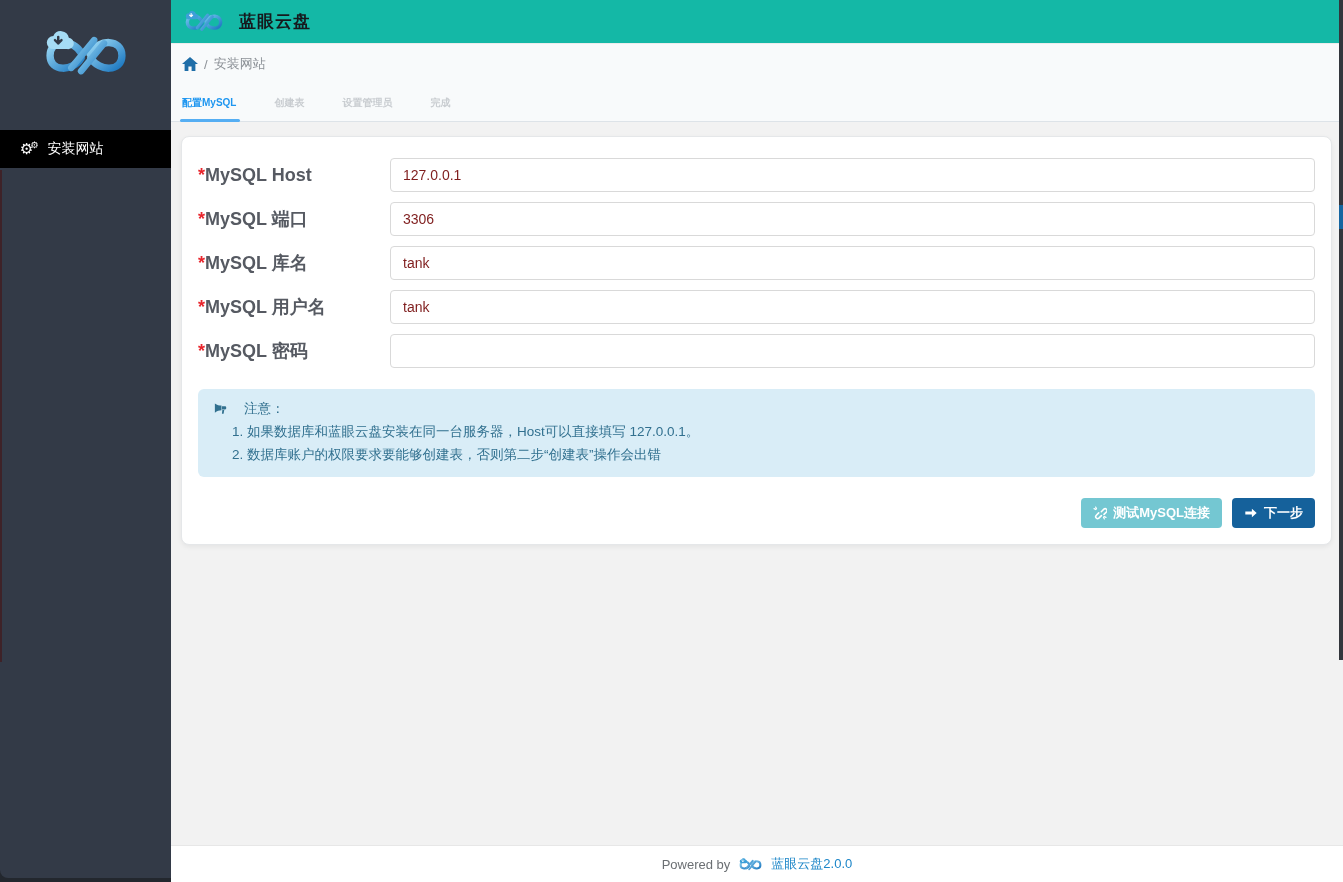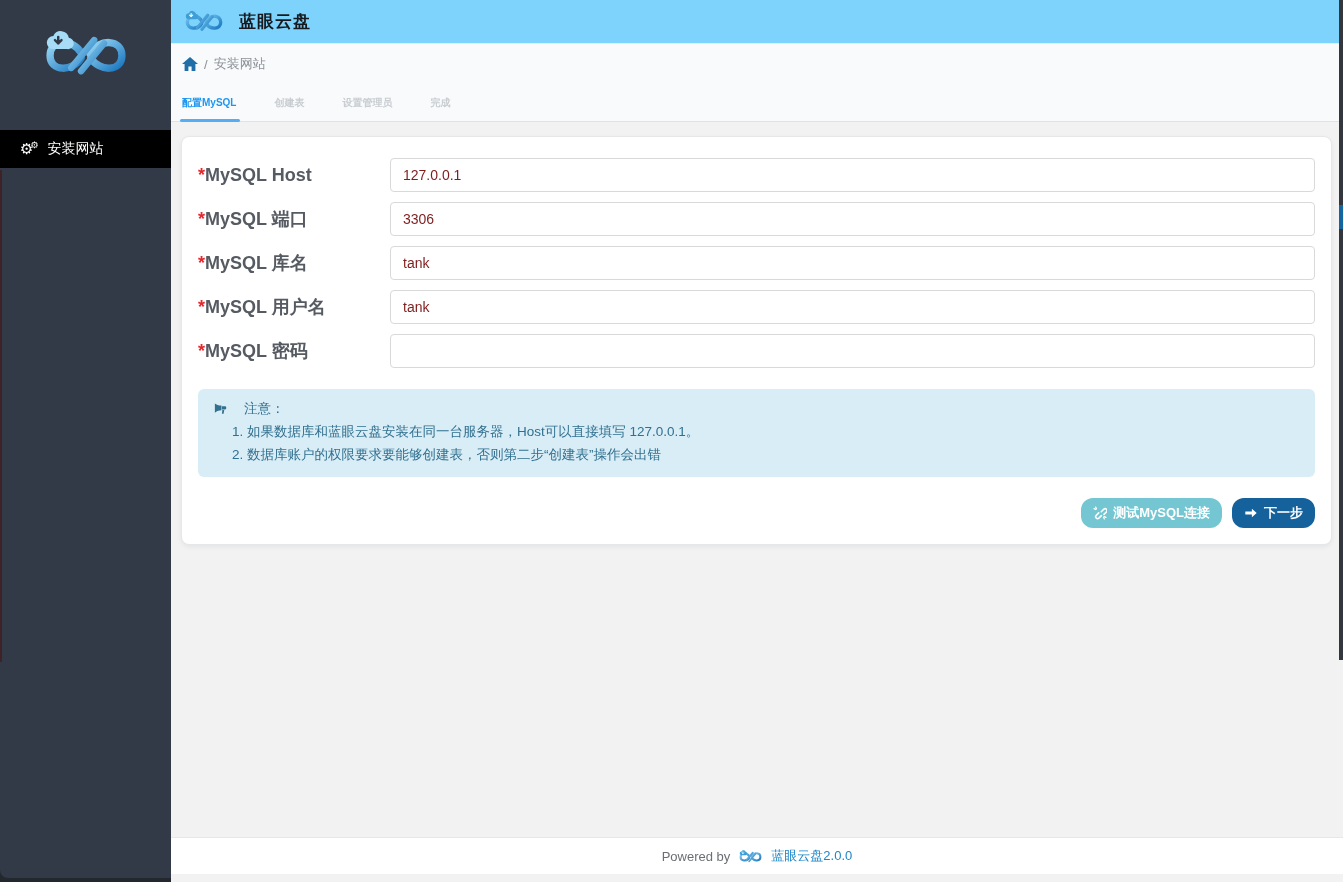--- a/index.html
+++ b/index.html
@@ -19,21 +19,21 @@
     margin-top:48px; height:38px; background:#000; color:#fff;
     display:flex; align-items:center; padding-left:20px; gap:9px;
     font-size:14px; cursor:pointer;
   }
   .cogs-icon { font-family:"DejaVu Sans", sans-serif; color:#fff; line-height:1; }
   .cog1 { font-size:15px; }
   .cog2 { font-size:9px; vertical-align:super; margin-left:-3px; }
   
   .main { position:absolute; left:171px; top:0; right:0; bottom:0; background:#f2f2f2; }
   .topbar {
-    height:44px; background:#7dd3fc; border-bottom:1px solid #ececec;
+    height:44px; background:#14b8a6; border-bottom:1px solid #ececec;
     display:flex; align-items:center; padding-left:10px;
   }
   .topbar-logo { width:46px; height:25px; }
   .topbar-title { font-size:17px; font-weight:bold; color:#16191d; margin-left:12px; letter-spacing:1px; }
   .crumbbar {
     height:40px; background:#f8fafb; display:flex; align-items:center;
     padding-left:11px; font-size:13px; color:#8b9096; gap:6px;
   }
   .tabbar {
     height:38px; background:#f8fafb; border-bottom:1px solid #dde3e8;
@@ -63,29 +63,29 @@
     font-family:inherit;
   }
   .note {
     margin-top:21px; background:#d9edf7; border-radius:6px;
     padding:11px 15px 13px 15px; color:#31708f; font-size:13.5px;
   }
   .note-title { display:flex; align-items:center; gap:16px; font-weight:normal; }
   .note-item { padding-left:19px; margin-top:5px; line-height:1.35; }
   .actions { margin-top:21px; display:flex; justify-content:flex-end; gap:10px; }
   .btn {
-    height:30px; border:none; border-radius:12px; color:#fff; font-size:13px;
+    height:30px; border:none; border-radius:4px; color:#fff; font-size:13px;
     font-weight:bold; display:inline-flex; align-items:center; gap:6px;
     padding:0 12px; cursor:pointer; font-family:inherit;
   }
   .btn-test { background:#74c7d2; }
   .btn-next { background:#15619b; }
   
   .footer {
-    position:absolute; left:0; right:0; bottom:8px; height:37px; background:#fff;
+    position:absolute; left:0; right:0; bottom:0; height:37px; background:#fff;
     border-top:1px solid #e7e7e7; display:flex; align-items:center;
     justify-content:center; gap:7px; font-size:13px; color:#6b6f73;
   }
   .footer-logo { width:27px; height:15px; }
   .footer-link { color:#1d86c8; text-decoration:none; }
   
   .scroll-track { position:absolute; right:0; top:0; width:4px; height:660px; background:#33363c; z-index:6; }
   .scroll-thumb { position:absolute; right:0; top:205px; width:4px; height:24px; background:#1565a0; z-index:7; }
 </style>
 </head>

